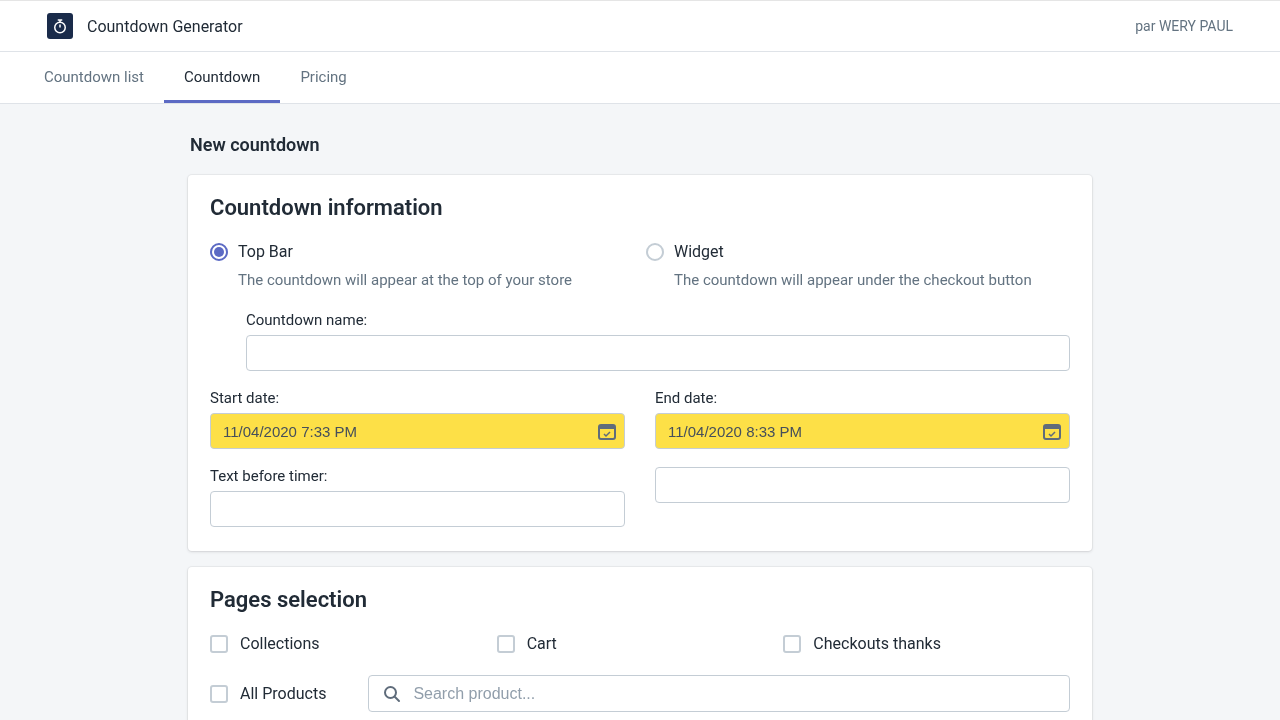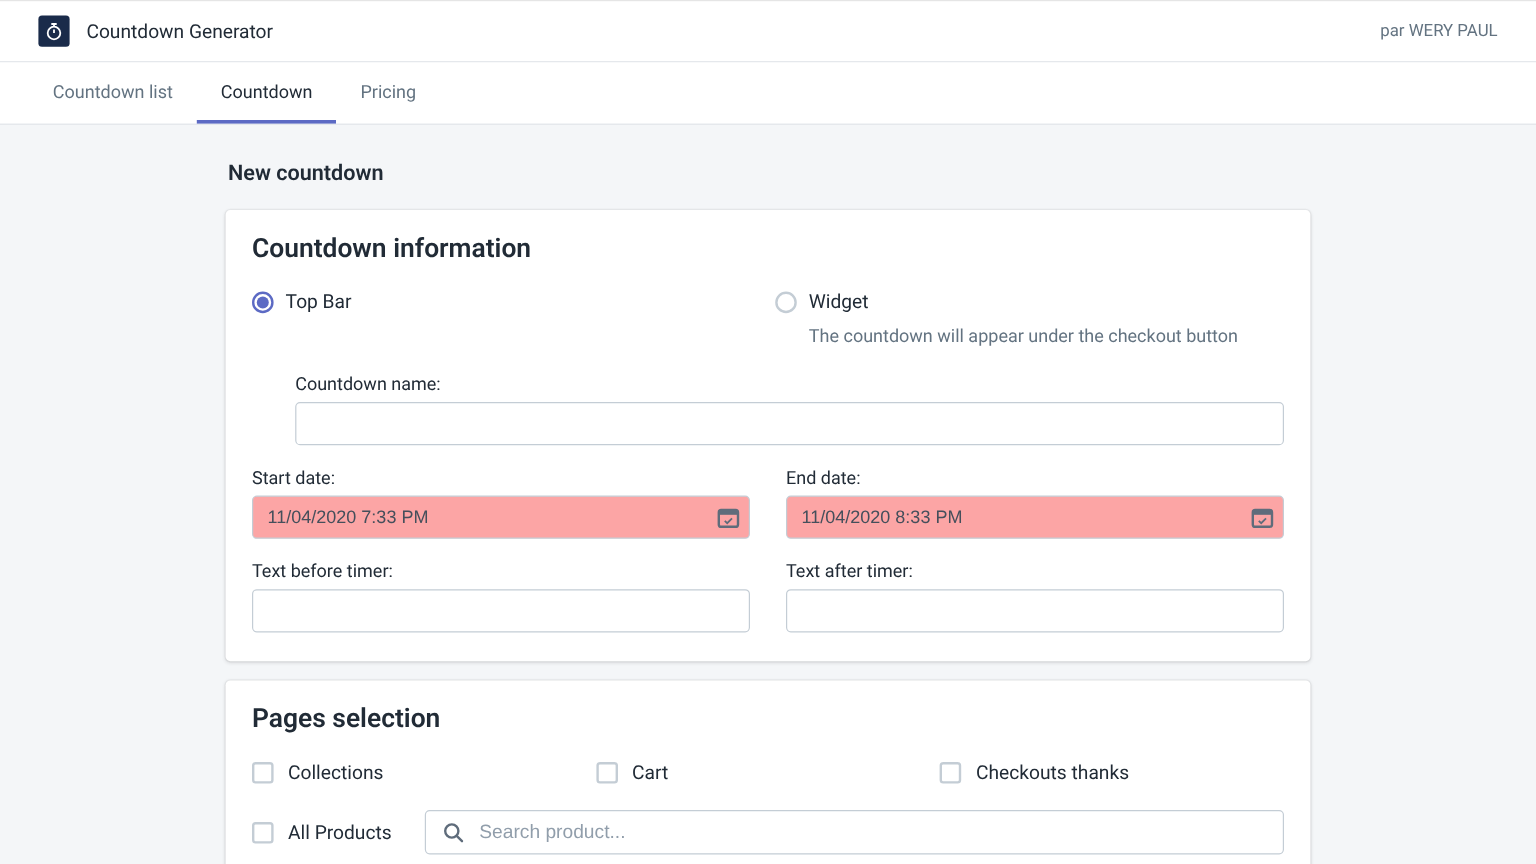--- a/index.html
+++ b/index.html
@@ -1,17 +1,17 @@
 <!DOCTYPE html>
 <html><head>
 <meta charset="utf-8">
 <style>
 * { box-sizing: border-box; margin: 0; padding: 0; }
 body { font-family: -apple-system, BlinkMacSystemFont, "Segoe UI", Roboto, sans-serif; background: #f4f6f8; color: #212b36; font-size: 14px; }
-.header { background: #fff; border-bottom: 1px solid #dfe3e8; display: flex; align-items: center; justify-content: space-between; padding: 12px 32px; border-top: 1px solid #e5e5e5; }
+.header { background: #fff; border-bottom: 1px solid #dfe3e8; display: flex; align-items: center; justify-content: space-between; padding: 12px 47px; border-top: 1px solid #e5e5e5; }
 .header-left { display: flex; align-items: center; gap: 14px; }
 .logo { width: 26px; height: 26px; background: #1a2b4a; border-radius: 3px; display: flex; align-items: center; justify-content: center; }
 .logo svg { width: 18px; height: 18px; }
 .app-title { font-size: 16px; color: #212b36; }
 .header-right { color: #637381; font-size: 14px; }
 .tabs { background: #fff; border-bottom: 1px solid #dfe3e8; padding: 0 24px; display: flex; gap: 0; }
 .tab { padding: 16px 20px 14px; color: #637381; font-size: 15px; cursor: pointer; border-bottom: 3px solid transparent; }
 .tab.active { color: #212b36; border-bottom-color: #5c6ac4; }
 .page { max-width: 904px; margin: 0 auto; padding: 30px 0; }
 .page-title { font-size: 18px; font-weight: 600; color: #212b36; margin-bottom: 20px; padding-left: 2px; }
@@ -23,28 +23,28 @@
 .radio { width: 18px; height: 18px; border: 2px solid #c4cdd5; border-radius: 50%; position: relative; cursor: pointer; flex-shrink: 0; }
 .radio.checked { border-color: #5c6ac4; }
 .radio.checked::after { content: ""; position: absolute; top: 2px; left: 2px; width: 10px; height: 10px; background: #5c6ac4; border-radius: 50%; }
 .radio-label { font-size: 16px; color: #212b36; }
 .radio-desc { font-size: 15px; color: #637381; padding-left: 28px; }
 .field-label { font-size: 15px; color: #212b36; margin-bottom: 6px; display: block; }
 .input { width: 100%; height: 36px; border: 1px solid #c4cdd5; border-radius: 4px; padding: 0 12px; font-size: 15px; color: #212b36; background: #fff; }
 .row { display: flex; gap: 30px; margin-top: 18px; }
 .col { flex: 1; }
 .date-wrap { position: relative; }
-.date-input { width: 100%; height: 36px; border: 1px solid #c4cdd5; border-radius: 4px; padding: 0 40px 0 12px; font-size: 15px; color: #454f5b; background: #fca5a5; }
+.date-input { width: 100%; height: 36px; border: 1px solid #c4cdd5; border-radius: 4px; padding: 0 40px 0 12px; font-size: 15px; color: #454f5b; background: #fde047; }
 .cal-icon { position: absolute; right: 8px; top: 50%; transform: translateY(-50%); width: 20px; height: 20px; pointer-events: none; }
 .checks-row { display: flex; gap: 0; margin-bottom: 22px; }
 .check-col { flex: 1; }
 .check-wrap { display: flex; align-items: center; gap: 12px; }
 .checkbox { width: 18px; height: 18px; border: 2px solid #c4cdd5; border-radius: 3px; cursor: pointer; flex-shrink: 0; }
 .check-label { font-size: 16px; color: #212b36; }
-.product-row { display: flex; gap: 28px; align-items: center; }
+.product-row { display: flex; gap: 42px; align-items: center; }
 .search-wrap { flex: 1; position: relative; }
 .search-icon { position: absolute; left: 14px; top: 50%; transform: translateY(-50%); width: 20px; height: 20px; }
 .search-input { width: 100%; height: 37px; border: 1px solid #c4cdd5; border-radius: 4px; padding: 0 12px 0 44px; font-size: 16px; color: #212b36; }
 .search-input::placeholder { color: #919eab; }
 .full-field { margin-top: 4px; margin-left: 36px; }
 </style>
 </head>
 <body>
 
 <div class="header">
@@ -73,20 +73,21 @@
 
   <div class="card">
     <div class="card-title">Countdown information</div>
 
     <div class="radio-row">
       <div class="radio-col">
         <div class="radio-wrap">
           <div class="radio checked"></div>
           <div class="radio-label">Top Bar</div>
         </div>
+        <div class="radio-desc">The countdown will appear at the top of your store</div>
       </div>
       <div class="radio-col">
         <div class="radio-wrap">
           <div class="radio"></div>
           <div class="radio-label">Widget</div>
         </div>
         <div class="radio-desc">The countdown will appear under the checkout button</div>
       </div>
     </div>
 
@@ -123,21 +124,20 @@
         </div>
       </div>
     </div>
 
     <div class="row">
       <div class="col">
         <label class="field-label">Text before timer:</label>
         <input class="input" value="" style="">
       </div>
       <div class="col">
-        <label class="field-label">Text after timer:</label>
         <input class="input" value="" style="">
       </div>
     </div>
   </div>
 
   <div class="card">
     <div class="card-title">Pages selection</div>
 
     <div class="checks-row">
       <div class="check-col">

